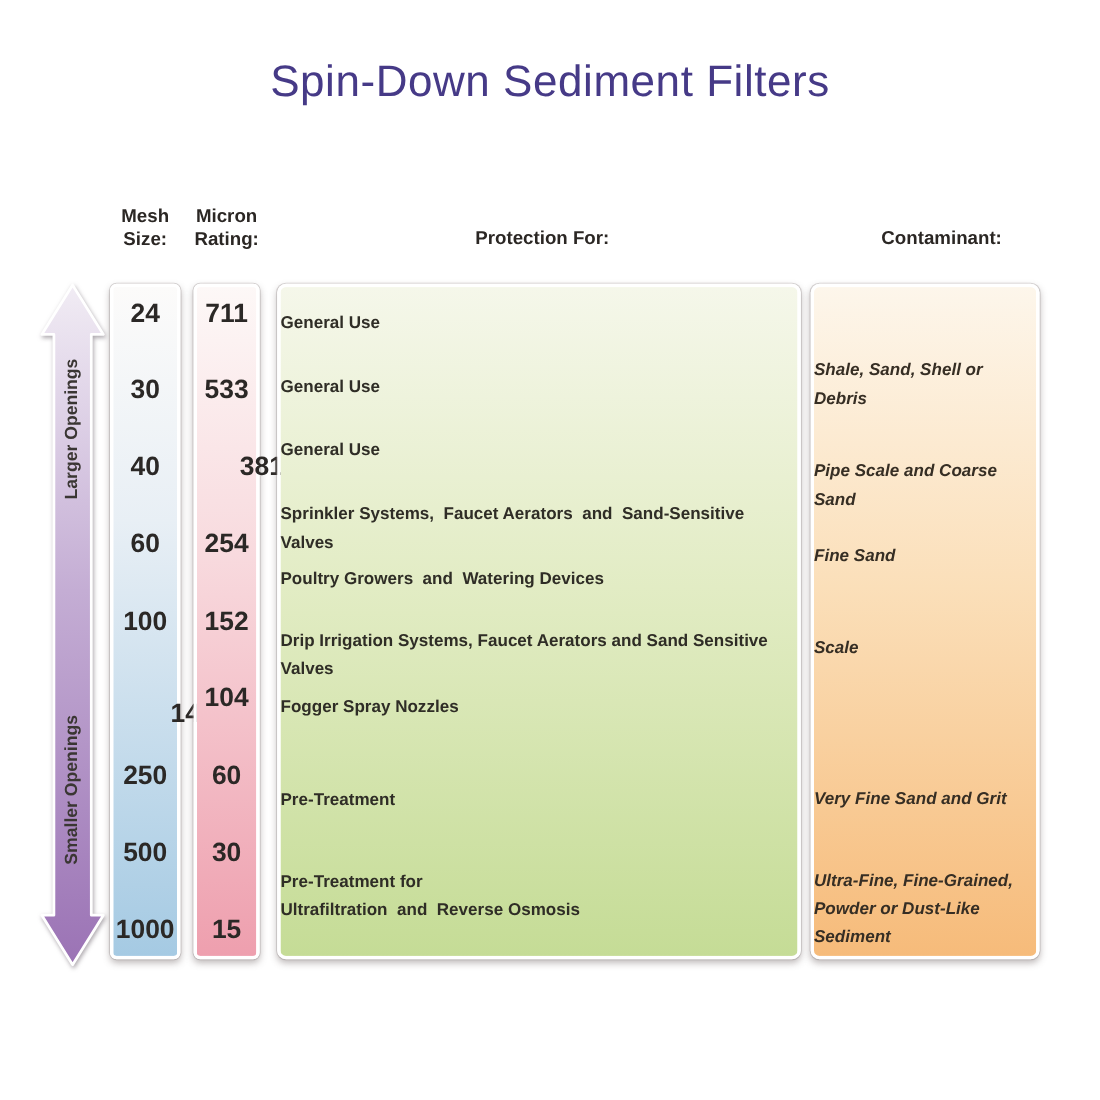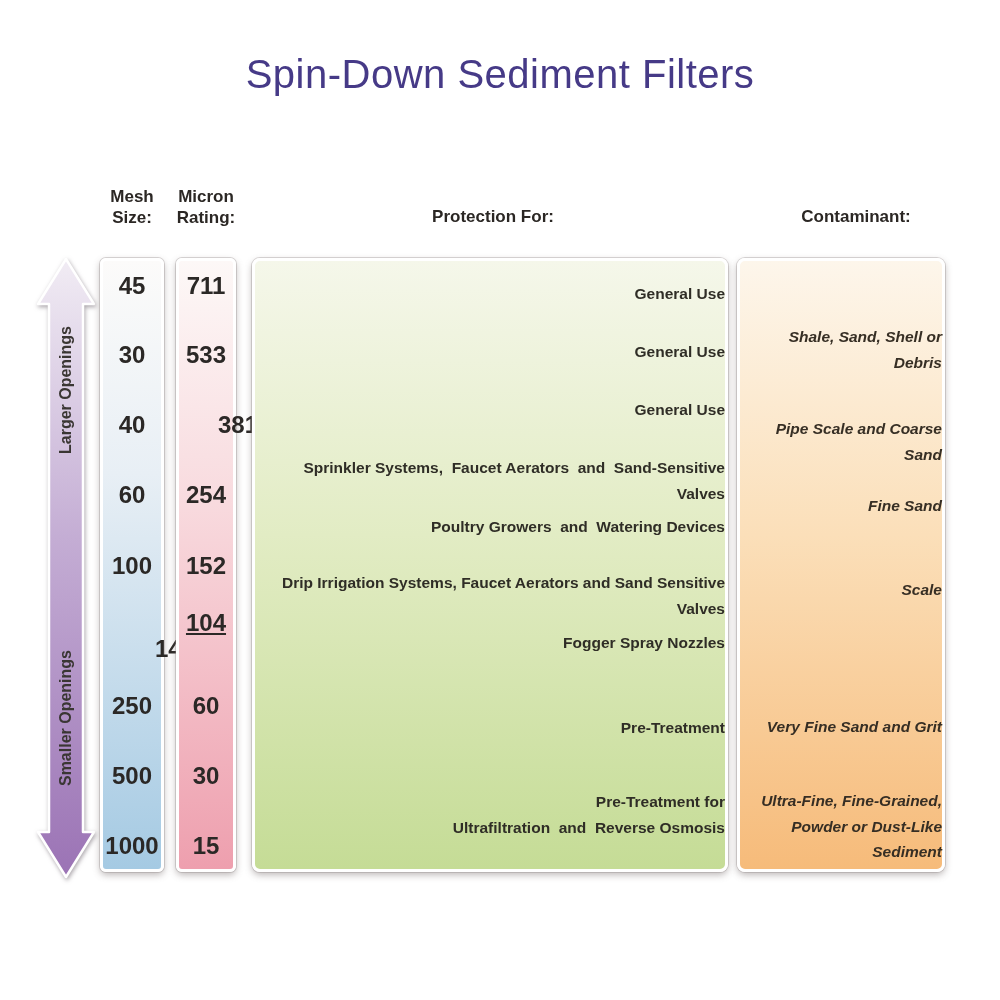--- a/index.html
+++ b/index.html
@@ -22,21 +22,21 @@
   }
   .pillar.mesh{left:100px;width:64px;background:linear-gradient(#fcfbfa,#e8eff5 35%,#a5cae3);}
   .pillar.micron{left:176px;width:60px;background:linear-gradient(#fdf8f7,#f8dade 40%,#ee9fae);}
   .pillar.protection{left:252px;width:476px;border-radius:8px;background:linear-gradient(#f5f7ea,#e2ecc4 45%,#c5dc96);}
   .pillar.contaminant{left:737px;width:208px;border-radius:8px;background:linear-gradient(#fdf6eb,#fbdfb9 45%,#f6bb7a);font-style:italic;}
   .num{
     position:absolute;left:0;width:100%;height:32px;line-height:32px;
     text-align:center;font-size:24px;font-weight:700;color:#2b2826;
   }
   .item{
-    position:absolute;left:0;width:100%;text-align:right;
+    position:absolute;left:0;width:100%;text-align:left;
     font-size:15.5px;font-weight:700;color:#2f2d26;line-height:1.65;
     white-space:pre-wrap;
   }
   .contaminant .item{color:#362e24;}
   .arrow-svg{position:absolute;left:28px;top:256px;filter:drop-shadow(1px 2px 2px rgba(90,80,90,0.5));}
   .arrow-label{
     position:absolute;width:300px;height:20px;line-height:20px;text-align:center;
     font-size:16px;font-weight:700;color:#3a3633;
     transform:rotate(-90deg);transform-origin:center center;
   }
@@ -66,38 +66,38 @@
         <stop offset="0.45" stop-color="#c4add4"></stop>
         <stop offset="1" stop-color="#9b73b5"></stop>
       </linearGradient>
     </defs>
     <polygon points="38,3 66,48 55,48 55,576 66,576 38,621 10,576 21,576 21,48 10,48" fill="url(#arrowGrad)" stroke="#ffffff" stroke-width="2.5" stroke-linejoin="round"></polygon>
   </svg>
   <div class="arrow-label" style="left:-84px;top:380px;">Larger Openings</div>
   <div class="arrow-label" style="left:-84px;top:708px;">Smaller Openings</div>
 
   <div class="pillar mesh">
-    <div class="num" style="top:9px;">45</div>
+    <div class="num" style="top:9px;">24</div>
     <div class="num" style="top:78px;">30</div>
     <div class="num" style="top:148px;">40</div>
     <div class="num" style="top:218px;">60</div>
     <div class="num" style="top:289px;">100</div>
     <div class="num" style="top:372px;padding-left:43px;">140</div>
     <div class="num" style="top:429px;">250</div>
     <div class="num" style="top:499px;">500</div>
     <div class="num" style="top:569px;">1000</div>
   </div>
 
   <div class="pillar micron">
     <div class="num" style="top:9px;">711</div>
     <div class="num" style="top:78px;">533</div>
     <div class="num" style="top:148px;padding-left:32px;">381</div>
     <div class="num" style="top:218px;">254</div>
     <div class="num" style="top:289px;">152</div>
-    <div class="num" style="top:346px;text-decoration:underline;">104</div>
+    <div class="num" style="top:358px;">104</div>
     <div class="num" style="top:429px;">60</div>
     <div class="num" style="top:499px;">30</div>
     <div class="num" style="top:569px;">15</div>
   </div>
 
   <div class="pillar protection">
     <div class="item" style="top:20px;">General Use</div>
     <div class="item" style="top:78px;">General Use</div>
     <div class="item" style="top:136px;">General Use</div>
     <div class="item" style="top:194px;">Sprinkler Systems,  Faucet Aerators  and  Sand-Sensitive Valves</div>

